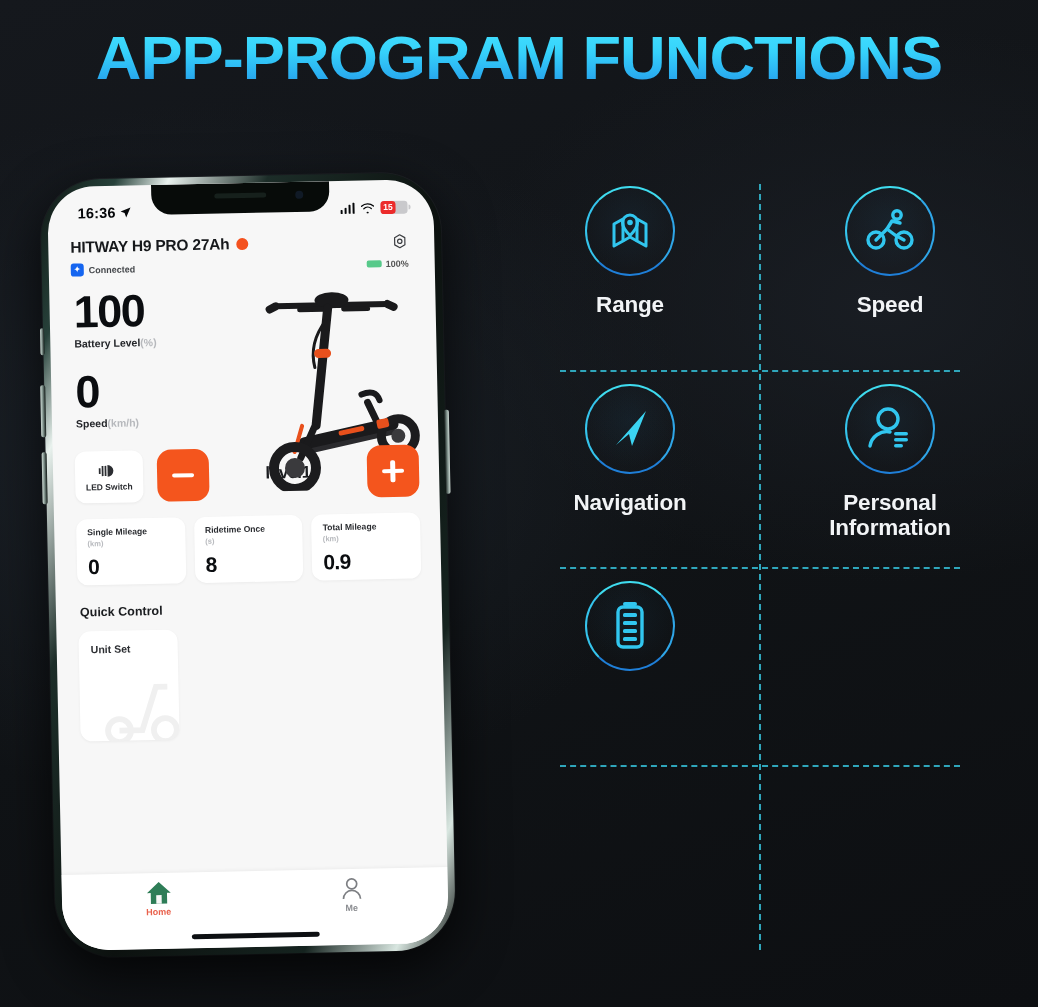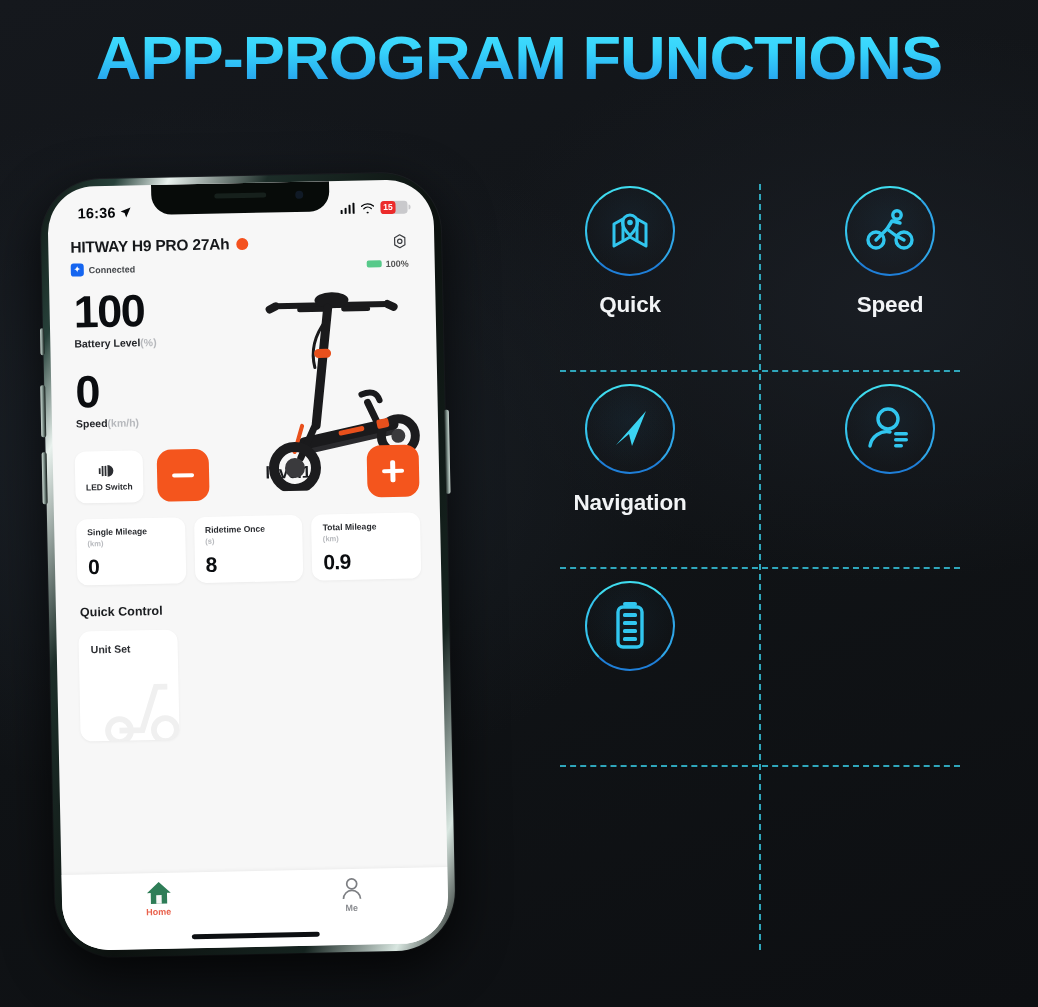--- a/index.html
+++ b/index.html
@@ -453,21 +453,21 @@
     <div class="cell">
       <div class="icon-ring">
         <svg width="48" height="48" viewBox="0 0 48 48">
           <path d="M8 17 L17 12 L17 34 L8 39 Z" fill="none" stroke="#31c6ef" stroke-width="3" stroke-linejoin="round"></path>
           <path d="M40 17 L31 12 L31 34 L40 39 Z" fill="none" stroke="#31c6ef" stroke-width="3" stroke-linejoin="round"></path>
           <path d="M17 34 L24 30 L31 34" fill="none" stroke="#31c6ef" stroke-width="3" stroke-linejoin="round"></path>
           <path d="M24 8 a7.5 7.5 0 0 1 7.5 7.5 c0 5.5 -7.5 13 -7.5 13 s-7.5 -7.5 -7.5 -13 A7.5 7.5 0 0 1 24 8 z" fill="none" stroke="#31c6ef" stroke-width="3"></path>
           <circle cx="24" cy="15.5" r="2.8" fill="#31c6ef"></circle>
         </svg>
       </div>
-      <div class="cap">Quick</div>
+      <div class="cap">Range</div>
     </div>
 
     <div class="cell">
       <div class="icon-ring">
         <svg width="50" height="48" viewBox="0 0 50 48">
           <circle cx="11" cy="33" r="8" fill="none" stroke="#31c6ef" stroke-width="3.4"></circle>
           <circle cx="39" cy="33" r="8" fill="none" stroke="#31c6ef" stroke-width="3.4"></circle>
           <circle cx="32" cy="8" r="4.2" fill="none" stroke="#31c6ef" stroke-width="3.4"></circle>
           <path d="M11 33 L22 22 L30 28 L39 33" fill="none" stroke="#31c6ef" stroke-width="3.4" stroke-linejoin="round" stroke-linecap="round"></path>
           <path d="M22 22 L27 14 L35 16" fill="none" stroke="#31c6ef" stroke-width="3.4" stroke-linejoin="round" stroke-linecap="round"></path>
@@ -490,20 +490,24 @@
 
     <div class="cell">
       <div class="icon-ring">
         <svg width="50" height="50" viewBox="0 0 50 50">
           <circle cx="23" cy="15" r="10" fill="none" stroke="#31c6ef" stroke-width="3.4"></circle>
           <path d="M5 42 a17 17 0 0 1 20 -14" fill="none" stroke="#31c6ef" stroke-width="3.4" stroke-linecap="round"></path>
           <rect x="29" y="28" width="14" height="3.4" rx="1.7" fill="#31c6ef"></rect>
           <rect x="29" y="34" width="14" height="3.4" rx="1.7" fill="#31c6ef"></rect>
           <rect x="29" y="40" width="9" height="3.4" rx="1.7" fill="#31c6ef"></rect>
         </svg>
+      </div>
+      <div class="cap">
+        <span>Personal</span><br>
+        <span>Information</span>
       </div>
     </div>
 
     <div class="cell">
       <div class="icon-ring">
         <svg width="42" height="52" viewBox="0 0 42 52">
           <rect x="10" y="2" width="14" height="4" rx="2" fill="#31c6ef" transform="translate(4,0)"></rect>
           <rect x="9" y="7" width="24" height="40" rx="5" fill="none" stroke="#31c6ef" stroke-width="3.4"></rect>
           <rect x="14" y="13" width="14" height="4" rx="1.6" fill="#31c6ef"></rect>
           <rect x="14" y="21" width="14" height="4" rx="1.6" fill="#31c6ef"></rect>

